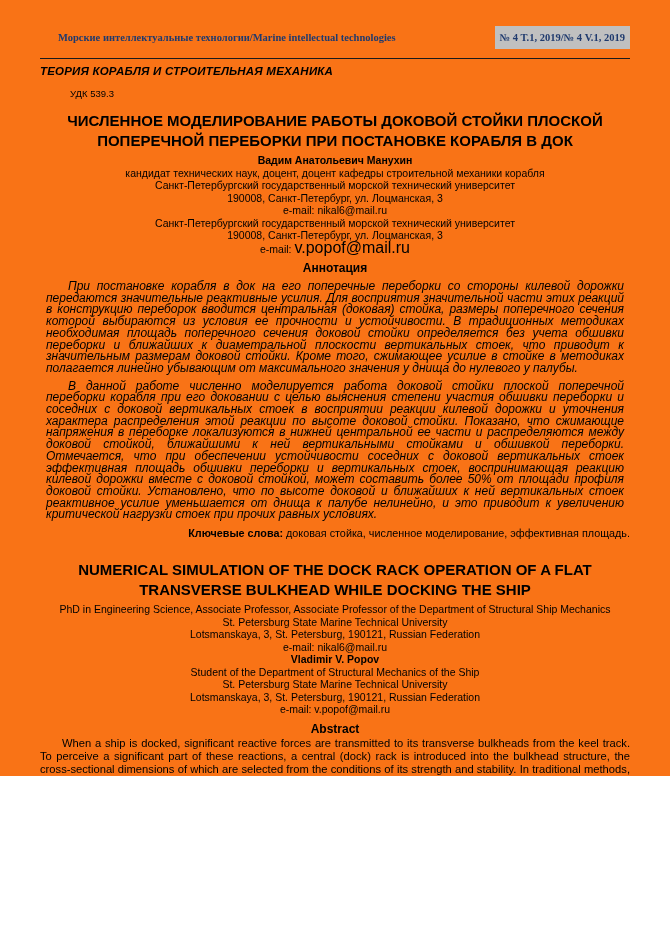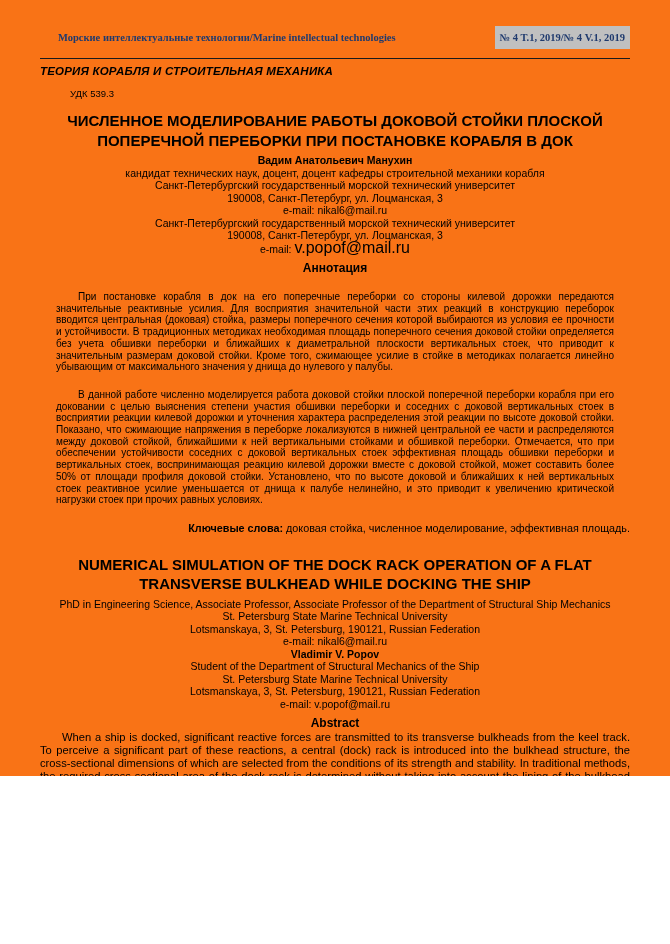--- a/index.html
+++ b/index.html
@@ -37,21 +37,21 @@
   }
   .art-title.en{margin-top:21px;}
 
   
   .authors{text-align:center;font-size:10.5px;line-height:12.5px;margin-top:4px;}
   .authors .name{font-weight:bold;}
   .email-lg{font-size:16px;}
 
   
   .abs-heading{margin:6px 0 1px 0;text-align:center;font-weight:bold;font-size:12px;}
-  .abs-ru p{margin:16px;font-size:10px;line-height:11.7px;text-align:justify;text-indent:22px;}
+  .abs-ru p{margin:6px;font-size:12px;line-height:11.7px;text-align:justify;text-indent:22px;font-style:italic;}
   .abs-en p{margin:0;font-size:11.2px;line-height:13px;text-align:justify;text-indent:22px;}
   .keywords{margin:2px 0 13px 0;font-size:10.8px;line-height:12px;text-indent:22px;text-align:right;}
   .keywords .kw-label{font-weight:bold;}
 
   
   .sun-logo{position:absolute;left:-10px;top:850px;width:104px;height:104px;}
   .page-number{position:absolute;left:57px;top:883px;font-size:14px;color:#000;}
   .wm-svg{position:absolute;left:98px;top:855px;}
 </style>
 </head>

